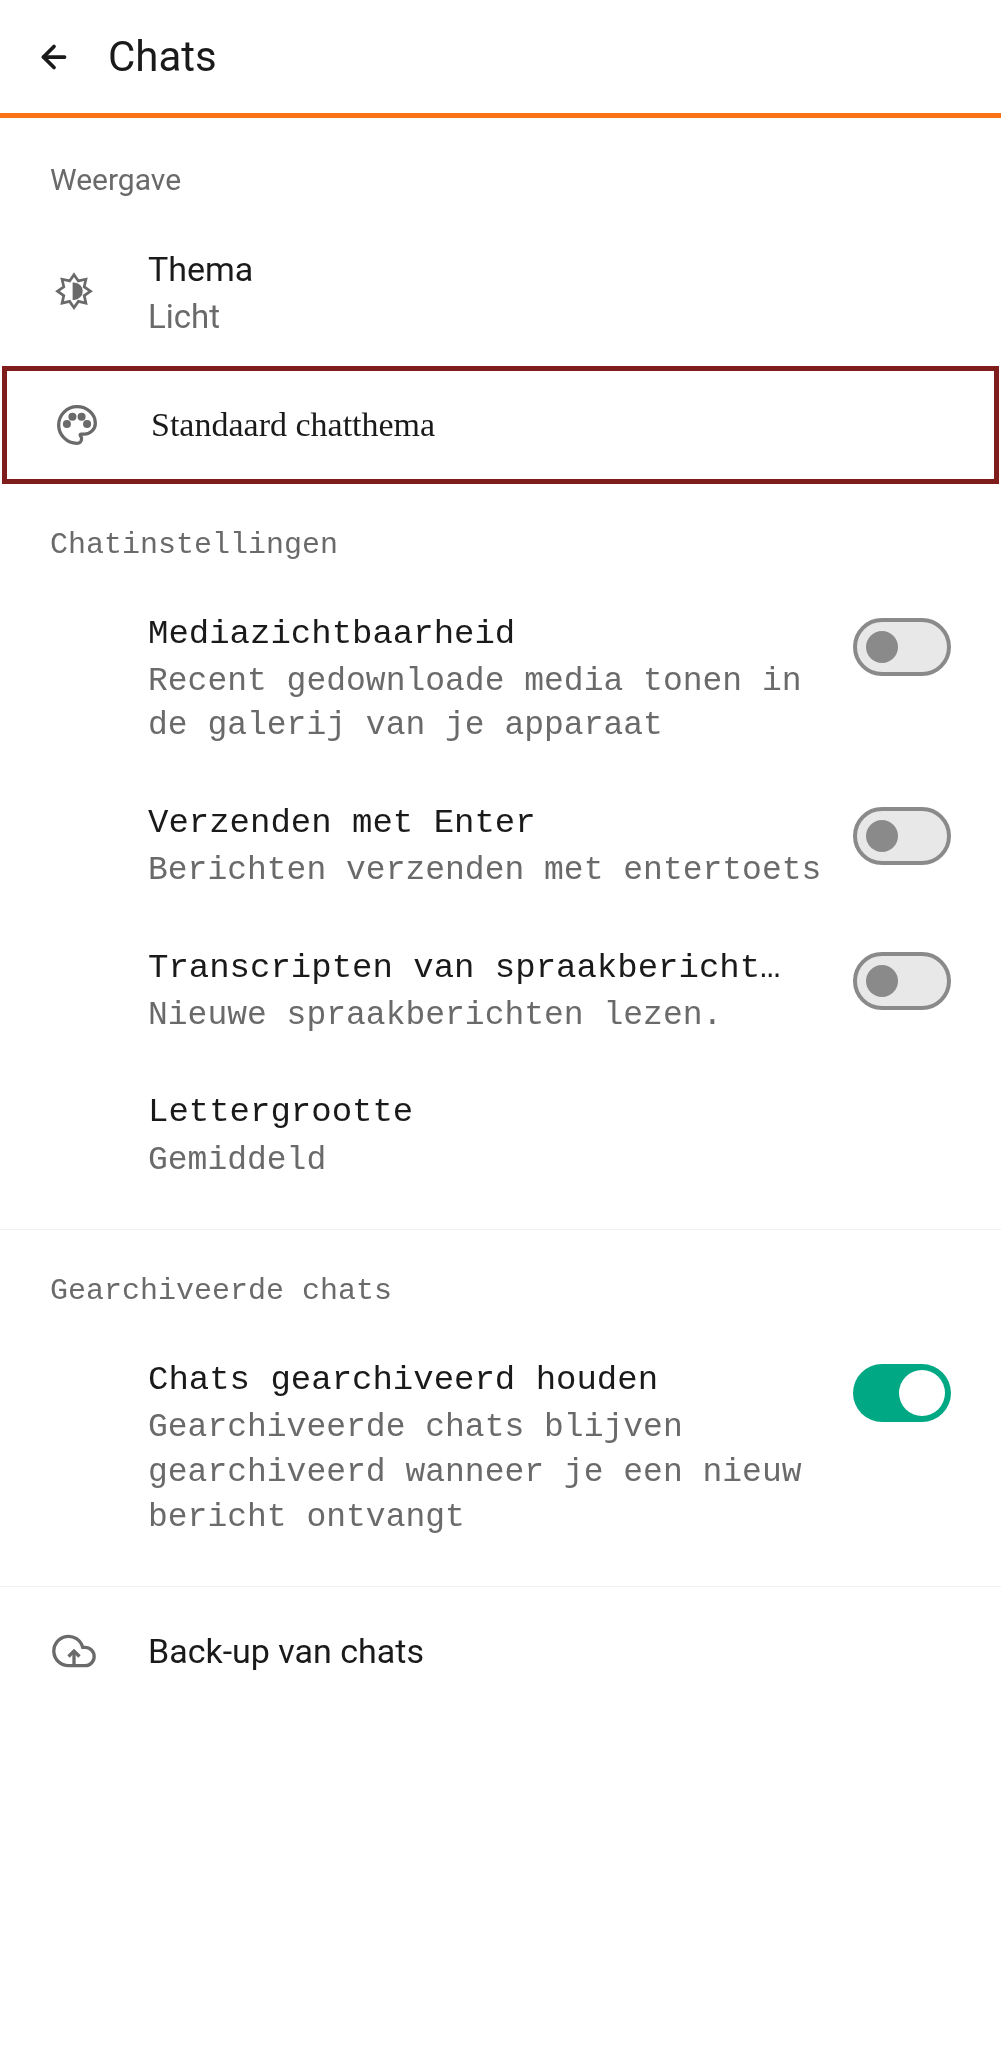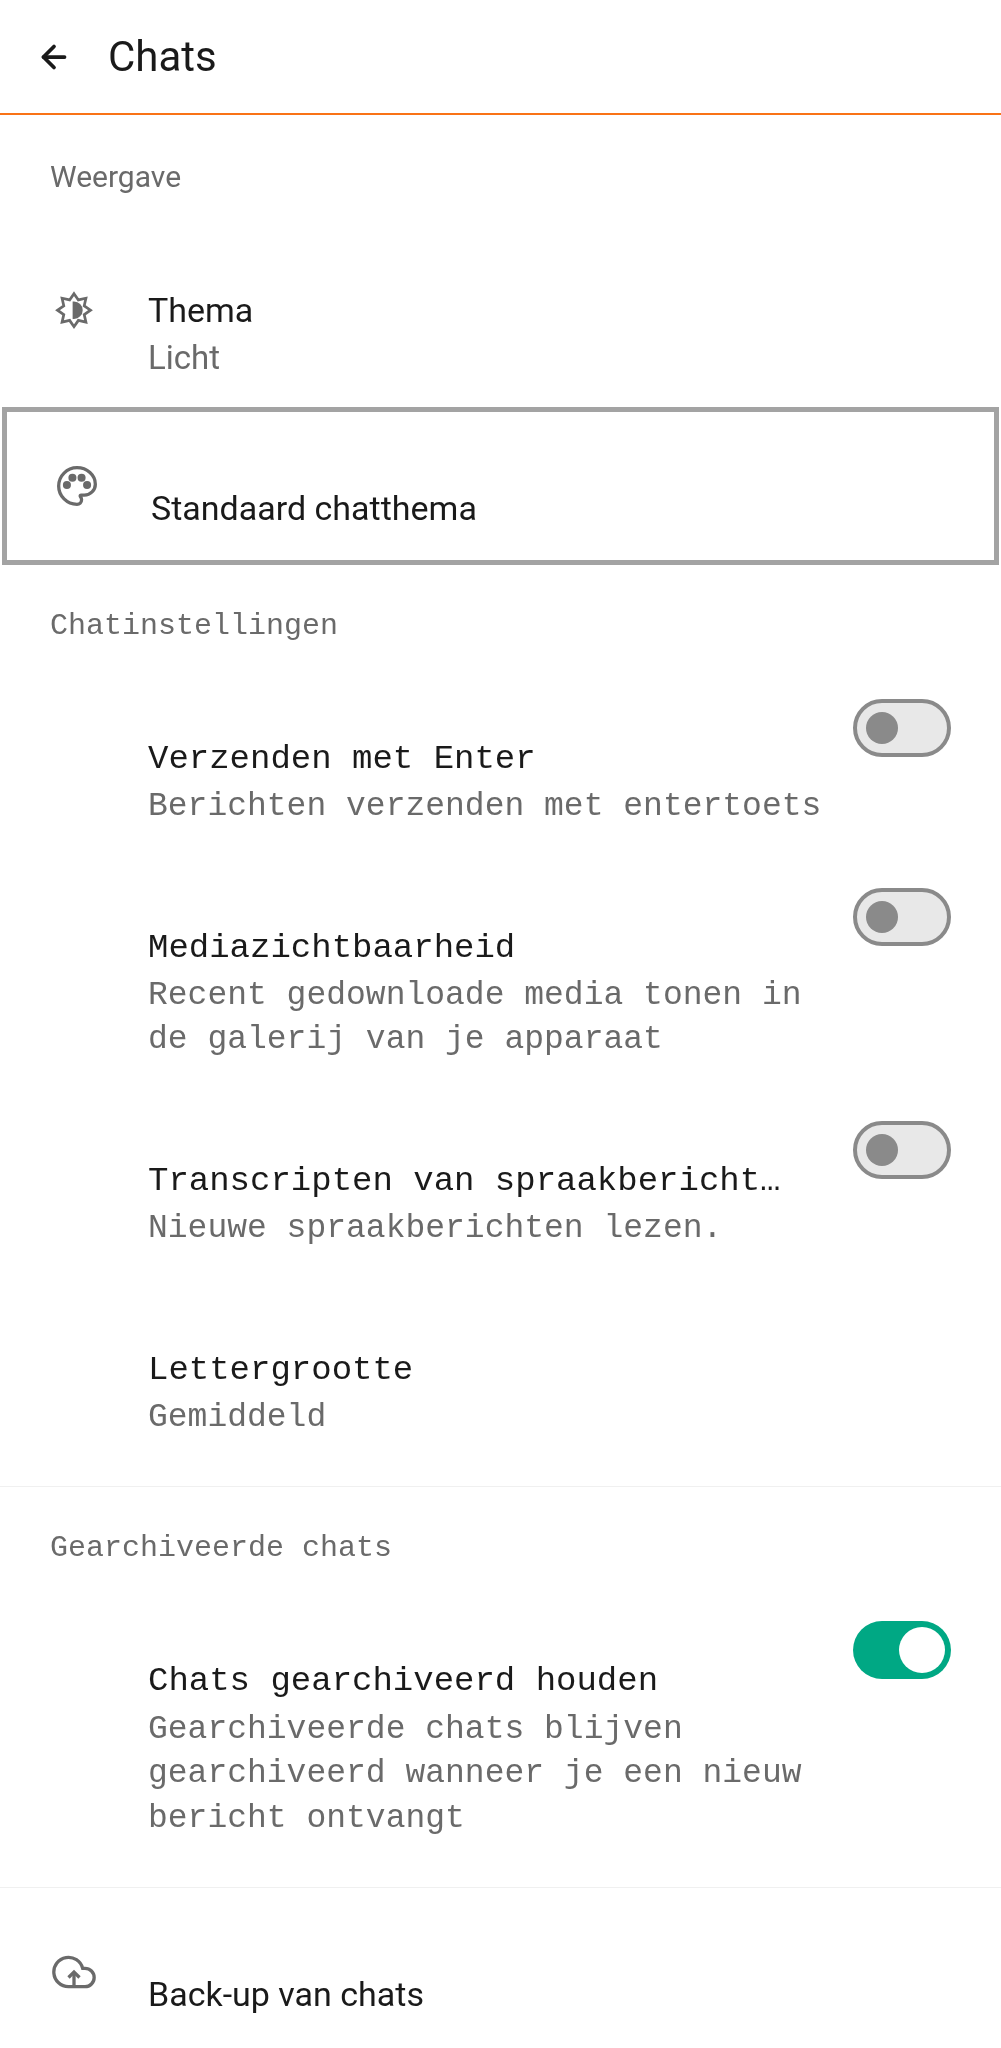--- a/index.html
+++ b/index.html
@@ -11,21 +11,21 @@
       font-family: -apple-system, BlinkMacSystemFont, 'Segoe UI', Roboto, Arial, sans-serif;
       background: #ffffff;
       width: 1001px;
       height: 2048px;
       overflow: hidden;
     }
     .header {
       display: flex;
       align-items: center;
       padding: 32px 36px;
-      border-bottom: 2px solid #f97316;
+      border-bottom: 5px solid #f97316;
       text-align: right;
     }
     .back-icon {
       width: 36px;
       height: 36px;
       display: flex;
       align-items: center;
       justify-content: center;
       cursor: pointer;
       margin-right: 36px;
@@ -59,21 +59,20 @@
       flex-shrink: 0;
     }
     .setting-icon-placeholder {
       width: 48px;
       margin-right: 50px;
       flex-shrink: 0;
     }
     .setting-content {
       flex: 1;
       min-width: 0;
-      margin-top: 44px;
     }
     .setting-title {
       font-size: 34px;
       color: #1a1a1a;
       line-height: 1.3;
     }
     .setting-subtitle {
       font-size: 33px;
       color: #6a6a6a;
       line-height: 1.35;
@@ -118,22 +117,23 @@
       content: '';
       position: absolute;
       width: 46px;
       height: 46px;
       border-radius: 50%;
       background: #ffffff;
       top: 6px;
       right: 6px;
     }
     .highlighted {
-      border: 5px solid #a3a3a3;
+      border: 5px solid #7f1d1d;
       margin: 0 2px;
+      font-family: Liberation Serif, serif;
     }
     .highlighted .setting-row {
       padding: 30px 46px;
     }
     .divider {
       height: 1px;
       background: #f0f0f0;
       margin: 20px 0 0 0;
     }
     .truncate {
@@ -188,31 +188,31 @@
     </div>
   </div>
 </div>
 
 <div class="section section-alt">
   <div class="section-header">Chatinstellingen</div>
 
   <div class="setting-row">
     <div class="setting-icon-placeholder"></div>
     <div class="setting-content">
+      <div class="setting-title">Mediazichtbaarheid</div>
+      <div class="setting-subtitle">Recent gedownloade media tonen in de galerij van je apparaat</div>
+    </div>
+    <div class="toggle toggle-off"></div>
+  </div>
+
+  <div class="setting-row">
+    <div class="setting-icon-placeholder"></div>
+    <div class="setting-content">
       <div class="setting-title">Verzenden met Enter</div>
       <div class="setting-subtitle">Berichten verzenden met entertoets</div>
-    </div>
-    <div class="toggle toggle-off"></div>
-  </div>
-
-  <div class="setting-row">
-    <div class="setting-icon-placeholder"></div>
-    <div class="setting-content">
-      <div class="setting-title">Mediazichtbaarheid</div>
-      <div class="setting-subtitle">Recent gedownloade media tonen in de galerij van je apparaat</div>
     </div>
     <div class="toggle toggle-off"></div>
   </div>
 
   <div class="setting-row">
     <div class="setting-icon-placeholder"></div>
     <div class="setting-content">
       <div class="setting-title truncate">Transcripten van spraakbericht…</div>
       <div class="setting-subtitle">Nieuwe spraakberichten lezen.</div>
     </div>

